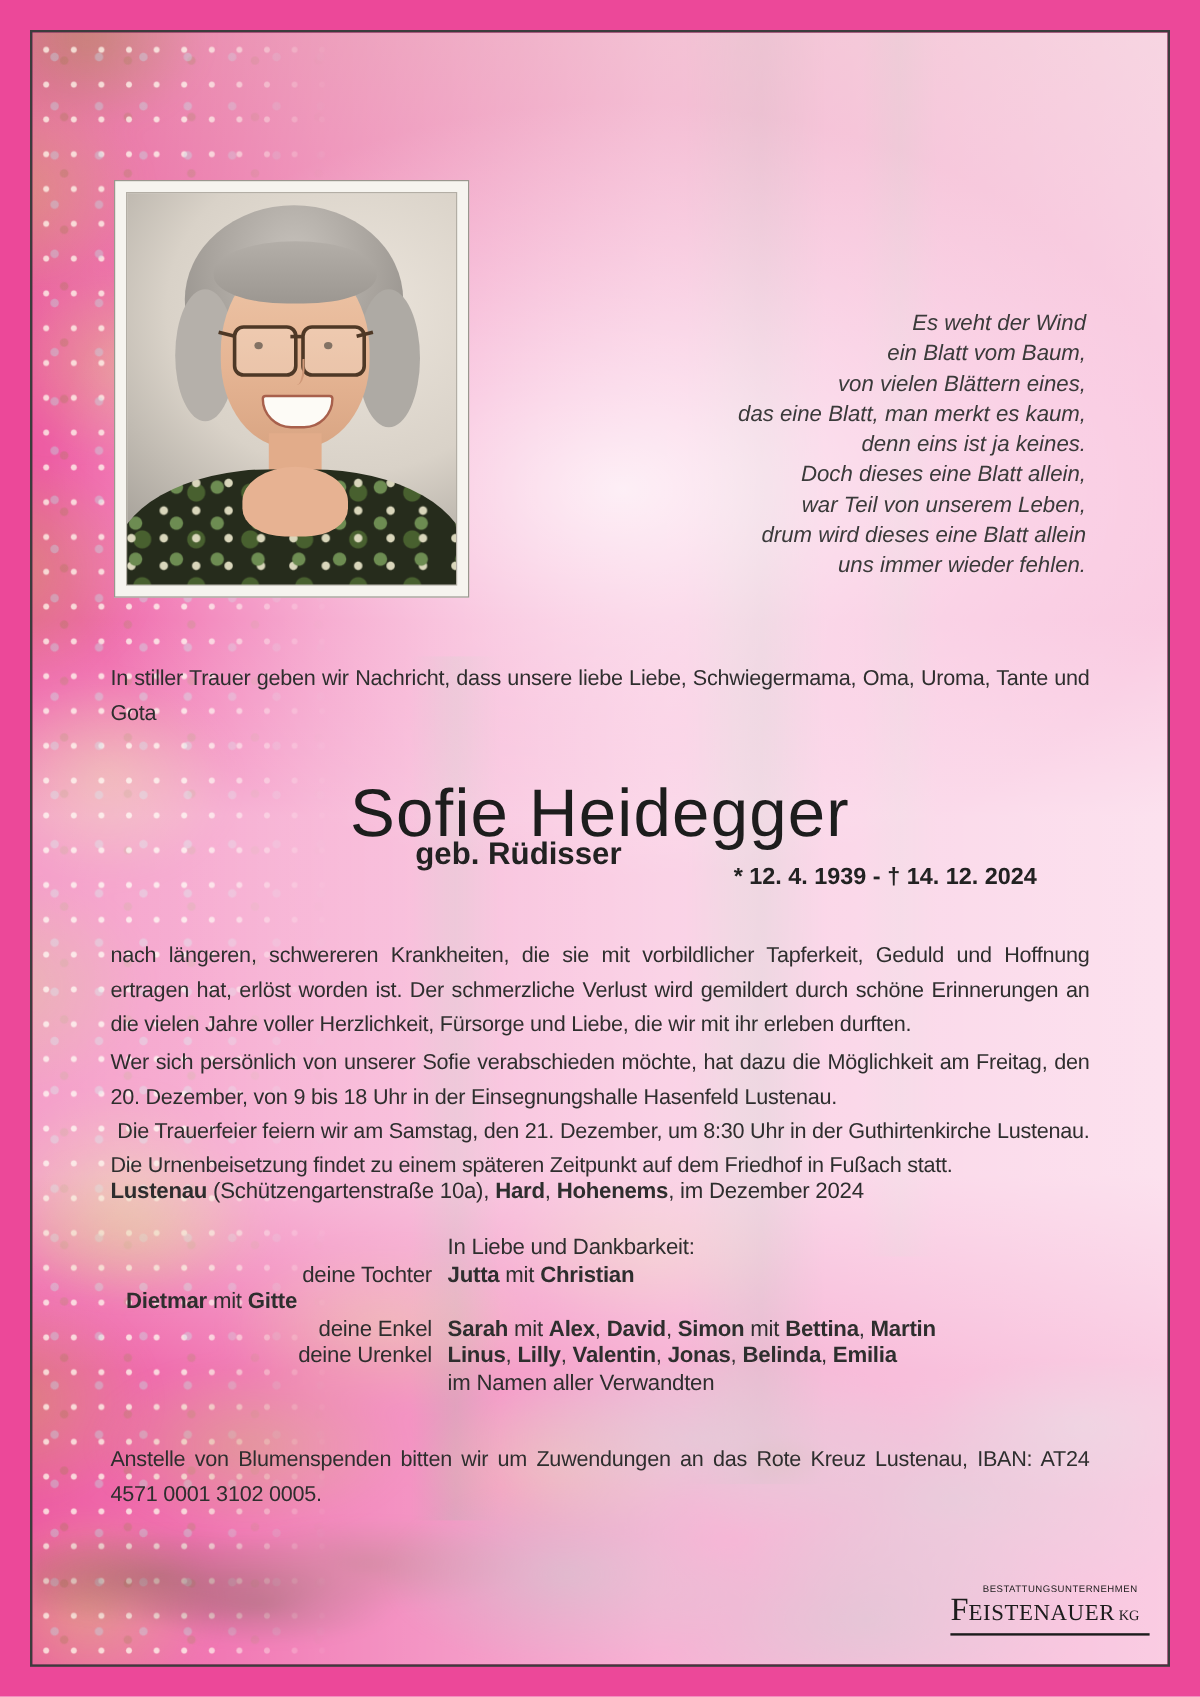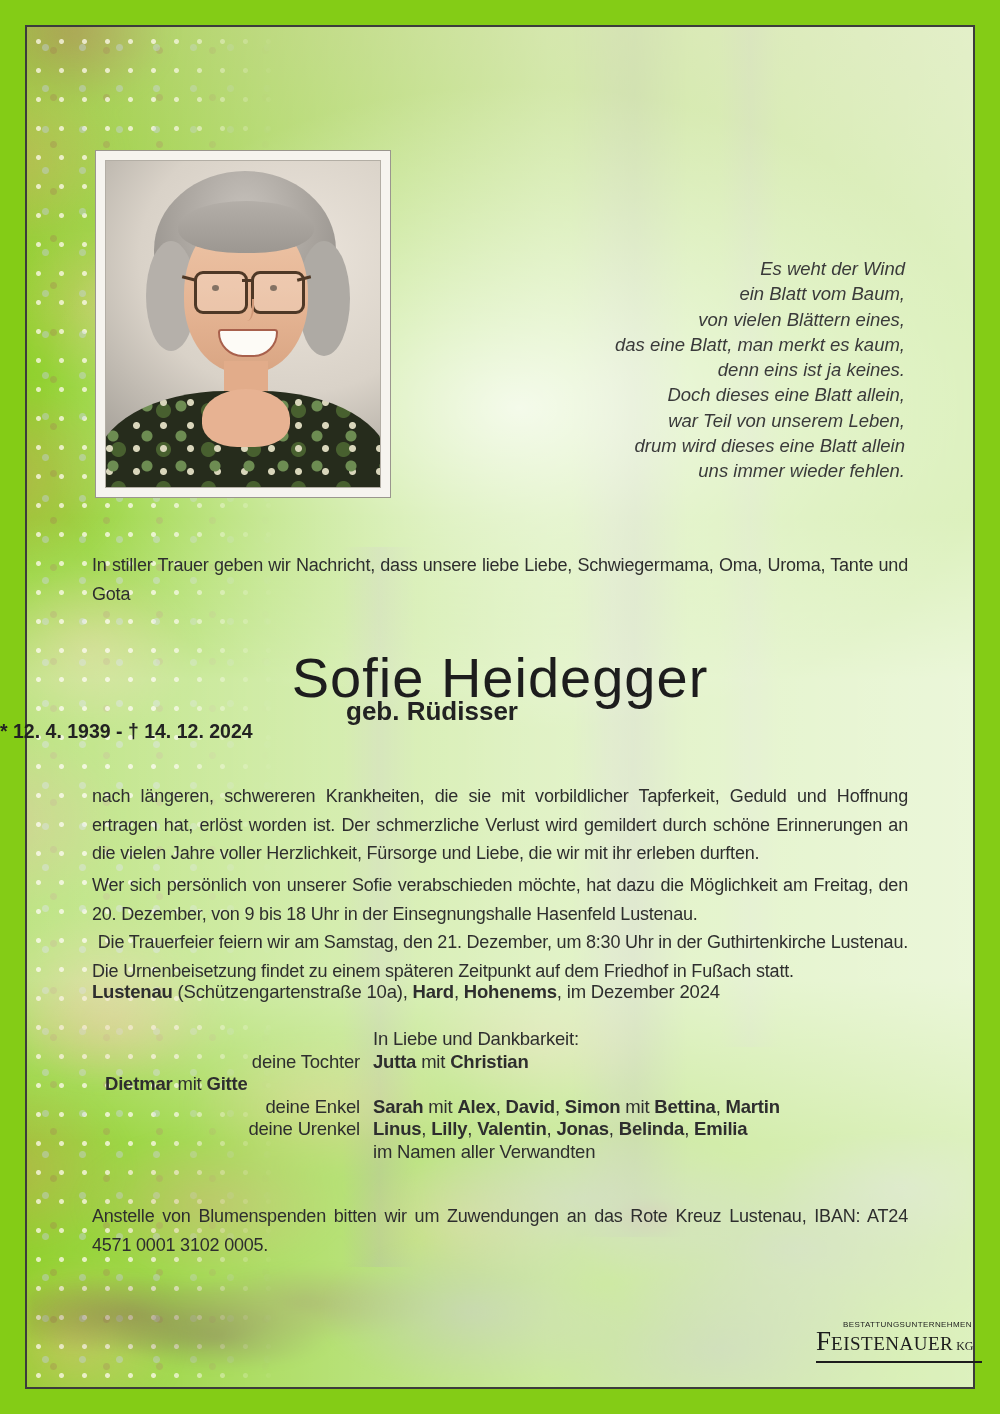--- a/index.html
+++ b/index.html
@@ -1,16 +1,16 @@
 <!DOCTYPE html>
 <html><head>
 <meta charset="utf-8">
 <style>
   html,body{margin:0;padding:0;background:#ffffff;}
-  .sheet{position:relative;width:1000px;height:1414px;background:#84cc16;overflow:hidden;
+  .sheet{position:relative;width:1000px;height:1414px;background:#ec4899;overflow:hidden;
          font-family:"Liberation Sans",sans-serif;color:#2b2b2b;}
   .frame{position:absolute;left:25px;top:25px;right:25px;bottom:25px;border:2px solid #3c3c3c;}
   .bg{position:absolute;left:27px;top:27px;width:946px;height:1360px;overflow:hidden;}
   .bg>div{position:absolute;}
   .haze-top{left:0;top:0;right:0;height:300px;
     background:linear-gradient(180deg,rgba(208,184,148,.30),rgba(208,184,148,0));}
   .gold-left{left:-50px;top:-40px;width:320px;height:1440px;filter:blur(9px);background:
     radial-gradient(140px 110px at 30% 3%,rgba(160,110,55,.55),transparent 70%),
     radial-gradient(160px 130px at 10% 12%,rgba(205,165,85,.50),transparent 70%),
     radial-gradient(150px 120px at 40% 22%,rgba(220,190,115,.50),transparent 70%),
@@ -94,32 +94,32 @@
     background-size:34px 30px,27px 23px,45px 39px;}
   .shirt-gap{left:96px;bottom:40px;width:88px;height:58px;border-radius:50% 50% 40% 40%;background:#e7b292;}
 
   
   .txt{position:absolute;z-index:4;}
   .poem{right:95px;top:256px;text-align:right;font-style:italic;font-size:18.5px;line-height:25.3px;color:#3a3a3a;}
   .body-p{left:92px;width:816px;font-size:18px;line-height:28.5px;letter-spacing:-0.2px;color:#2e2e2e;text-align:justify;}
   .intro{top:551px;}
   .name{left:0;width:1000px;top:645px;text-align:center;font-size:56px;letter-spacing:1px;color:#1d1d1d;}
   .maiden{left:0;width:864px;top:696px;text-align:center;font-size:26px;font-weight:bold;color:#222;}
-  .dates{left:0;width:864px;top:720px;text-align:left;font-size:19.5px;font-weight:bold;color:#222;}
+  .dates{left:0;width:864px;top:720px;text-align:right;font-size:19.5px;font-weight:bold;color:#222;}
   .p1{top:782px;}
   .p2a{top:871px;}
   .p2b{top:928px;white-space:nowrap;text-align:right;}
   .p2c{top:957px;text-align:left;}
   .places{top:981px;left:92px;width:816px;font-size:18.5px;letter-spacing:-0.2px;color:#2e2e2e;}
   .family{top:1028px;left:92px;width:816px;font-size:18.5px;letter-spacing:-0.2px;color:#2e2e2e;}
   .fam-row{display:flex;line-height:22.6px;}
   .fam-label{width:268px;text-align:right;flex:none;}
   .fam-names{margin-left:13px;text-align:right;}
   .donation{top:1202px;}
-  .logo{left:816px;top:1320px;width:166px;border-bottom:2px solid #1c1c1c;padding-bottom:3px;color:#1c1c1c;}
+  .logo{left:792px;top:1320px;width:166px;border-bottom:2px solid #1c1c1c;padding-bottom:3px;color:#1c1c1c;}
   .logo-top{display:block;font-size:8px;letter-spacing:.4px;margin-left:27px;line-height:9px;}
   .logo-name{font-family:"Liberation Serif",serif;line-height:24px;white-space:nowrap;}
   .logo-initial{font-size:27px;}
   .logo-rest{font-size:19px;letter-spacing:.5px;}
   .logo-suffix{font-size:12px;margin-left:3px;}
 </style>
 </head>
 <body>
 
 <div class="sheet">

